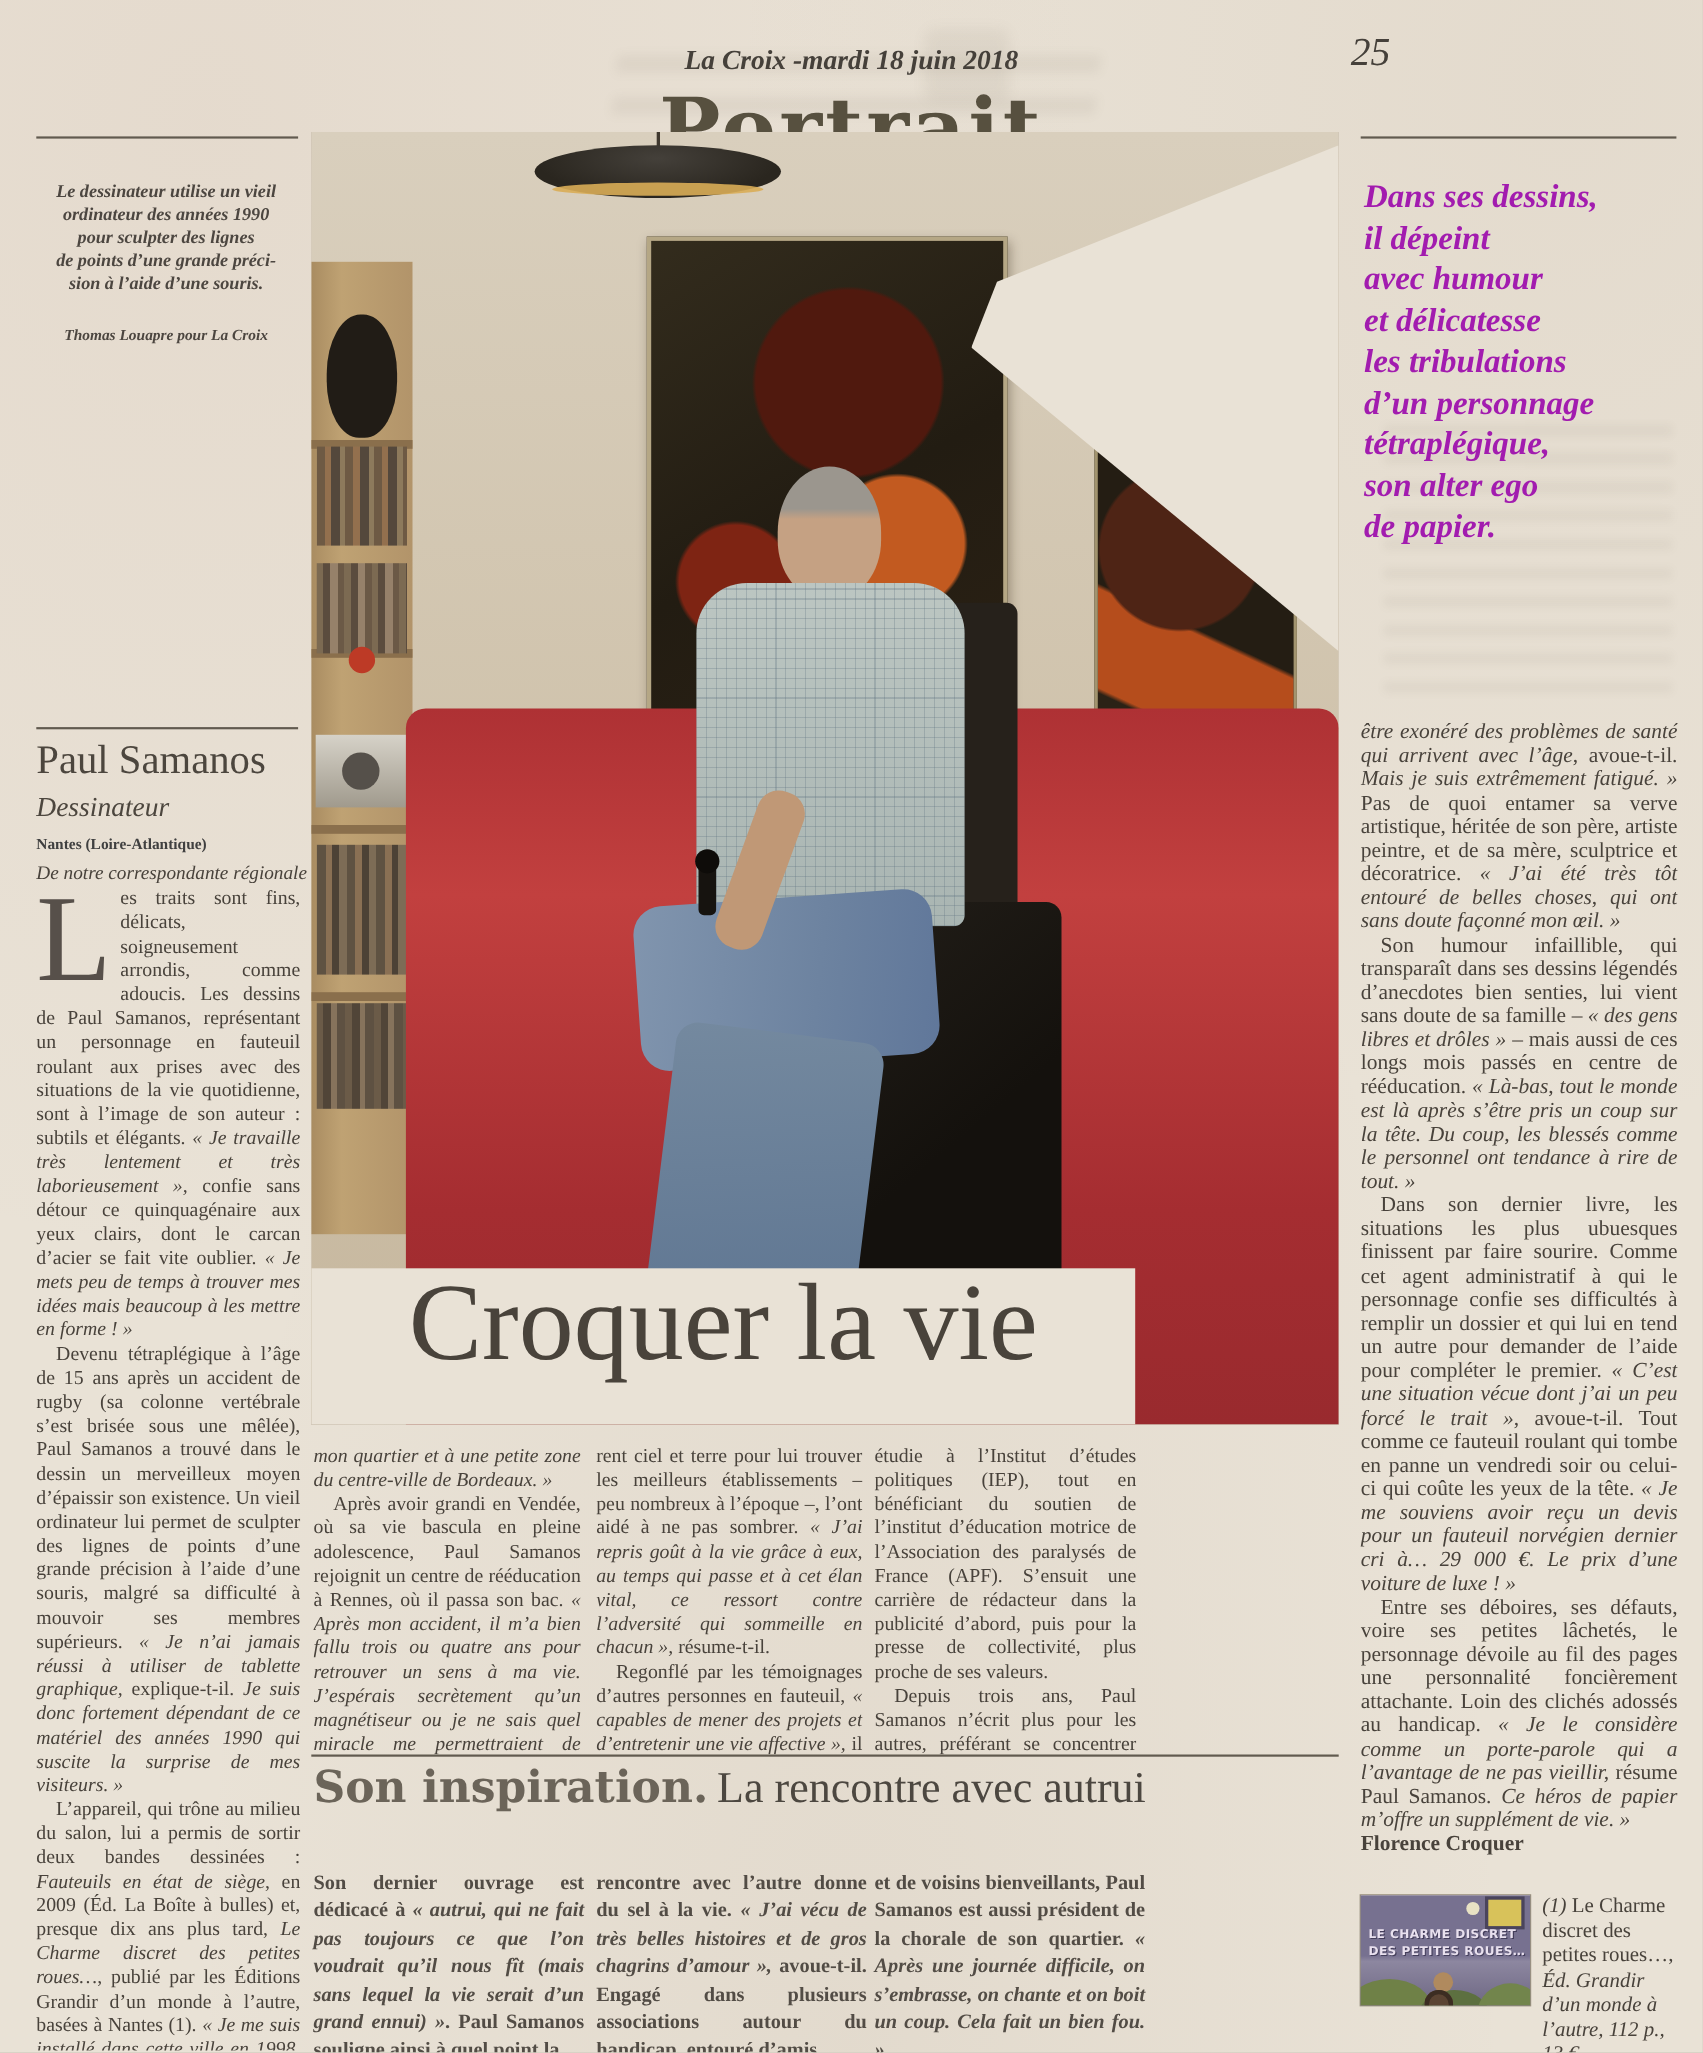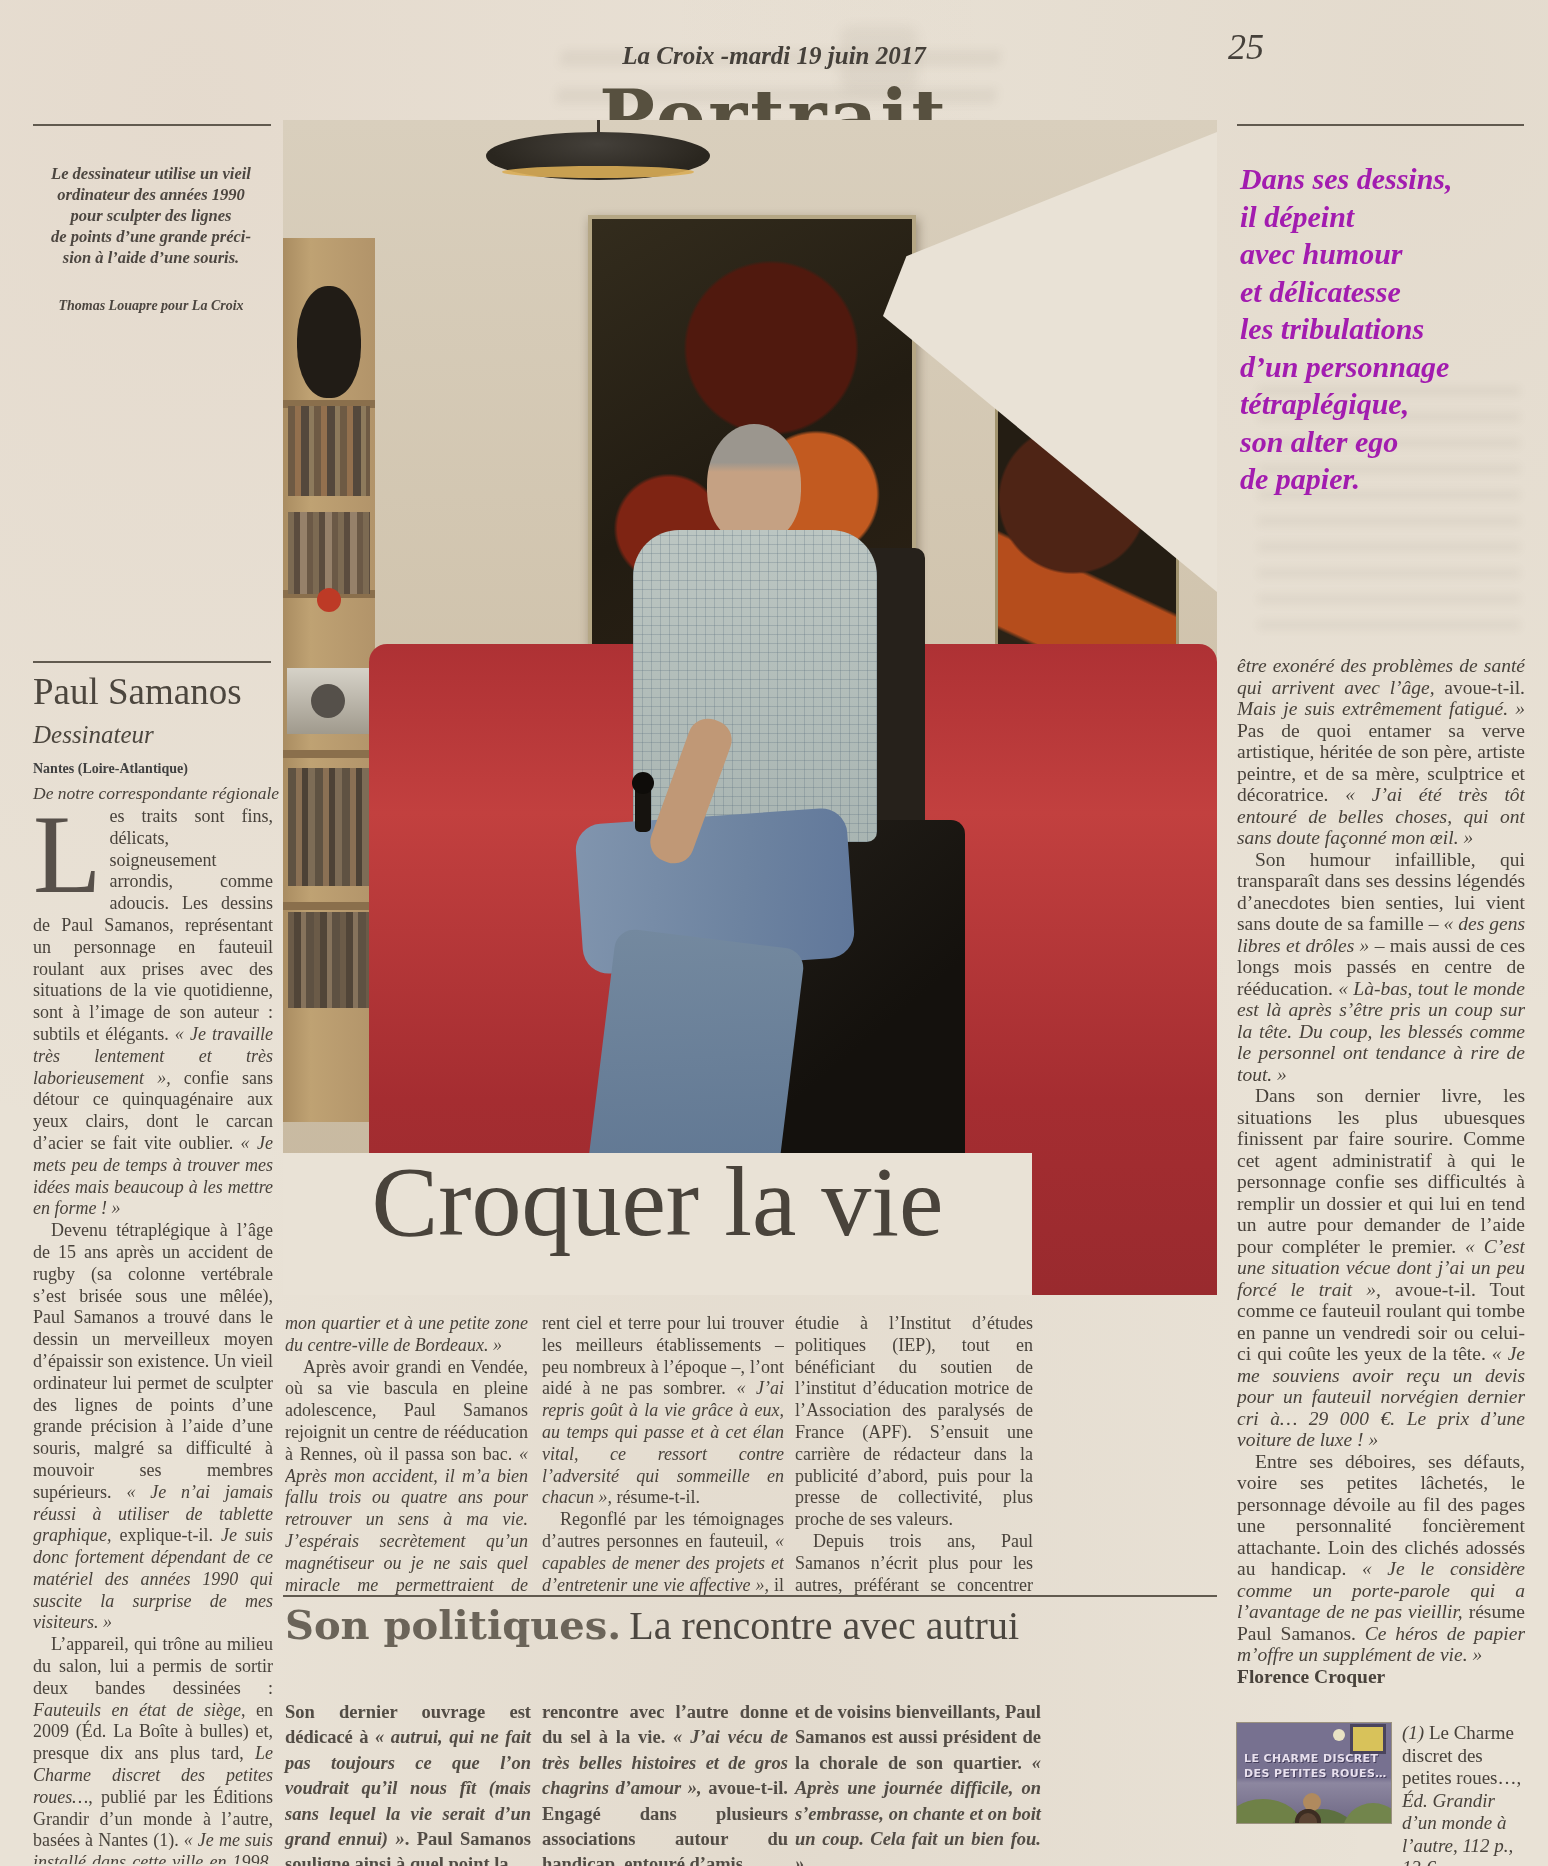--- a/index.html
+++ b/index.html
@@ -138,21 +138,21 @@
 </style>
 </head>
 <body>
 
 <div class="page">
 
   <div class="ghost ghost-a"></div>
   <div class="ghost ghost-b"></div>
   <div class="ghost ghost-c"></div>
 
-  <div class="edition">La Croix -mardi 19 juin 2017</div>
+  <div class="edition">La Croix -mardi 18 juin 2018</div>
   <div class="section-title">Portrait</div>
   <div class="pageno">25</div>
 
   <div class="rule" style="left:33px;top:124px;width:238px;"></div>
   <div class="rule" style="left:1237px;top:124px;width:287px;"></div>
 
   <div class="caption">
     <div>Le dessinateur utilise un vieil
 ordinateur des années 1990
 pour sculpter des lignes
@@ -234,21 +234,21 @@
   <div id="col5" class="body-col">
       <p><span class="i">être exonéré des problèmes de santé qui arrivent avec l’âge, </span><span>avoue-t-il. </span><span class="i">Mais je suis extrêmement fatigué. » </span><span>Pas de quoi entamer sa verve artistique, héritée de son père, artiste peintre, et de sa mère, sculptrice et décoratrice. </span><span class="i">« J’ai été très tôt entouré de belles choses, qui ont sans doute façonné mon œil. »</span></p>
       <p class="ind"><span>Son humour infaillible, qui transparaît dans ses dessins légendés d’anecdotes bien senties, lui vient sans doute de sa famille – </span><span class="i">« des gens libres et drôles »</span><span> – mais aussi de ces longs mois passés en centre de rééducation. </span><span class="i">« Là-bas, tout le monde est là après s’être pris un coup sur la tête. Du coup, les blessés comme le personnel ont tendance à rire de tout. »</span></p>
       <p class="ind"><span>Dans son dernier livre, les situations les plus ubuesques finissent par faire sourire. Comme cet agent administratif à qui le personnage confie ses difficultés à remplir un dossier et qui lui en tend un autre pour demander de l’aide pour compléter le premier. </span><span class="i">« C’est une situation vécue dont j’ai un peu forcé le trait », </span><span>avoue-t-il. Tout comme ce fauteuil roulant qui tombe en panne un vendredi soir ou celui-ci qui coûte les yeux de la tête. </span><span class="i">« Je me souviens avoir reçu un devis pour un fauteuil norvégien dernier cri à… 29 000 €. Le prix d’une voiture de luxe ! »</span></p>
       <p class="ind"><span>Entre ses déboires, ses défauts, voire ses petites lâchetés, le personnage dévoile au fil des pages une personnalité foncièrement attachante. Loin des clichés adossés au handicap. </span><span class="i">« Je le considère comme un porte-parole qui a l’avantage de ne pas vieillir, </span><span>résume Paul Samanos. </span><span class="i">Ce héros de papier m’offre un supplément de vie. »</span></p>
       <p><span class="b">Florence Croquer</span></p>
     </div>
 
   <div class="rule" style="left:283px;top:1595px;width:934px;"></div>
   <div class="insp-head">
-    <span class="kicker">Son politiques.</span><span class="ititle">La rencontre avec autrui</span>
+    <span class="kicker">Son inspiration.</span><span class="ititle">La rencontre avec autrui</span>
   </div>
   <div id="inspA" class="insp-col">
       <p><span>Son dernier ouvrage est dédicacé à </span><span class="i">« autrui, qui ne fait pas toujours ce que l’on voudrait qu’il nous fît (mais sans lequel la vie serait d’un grand ennui) »</span><span>. Paul Samanos souligne ainsi à quel point la</span></p>
     </div>
   <div id="inspB" class="insp-col">
       <p><span>rencontre avec l’autre donne du sel à la vie. </span><span class="i">« J’ai vécu de très belles histoires et de gros chagrins d’amour », </span><span>avoue-t-il. Engagé dans plusieurs associations autour du handicap, entouré d’amis</span></p>
     </div>
   <div id="inspC" class="insp-col">
       <p><span>et de voisins bienveillants, Paul Samanos est aussi président de la chorale de son quartier. </span><span class="i">« Après une journée difficile, on s’embrasse, on chante et on boit un coup. Cela fait un bien fou. »</span></p>
     </div>

